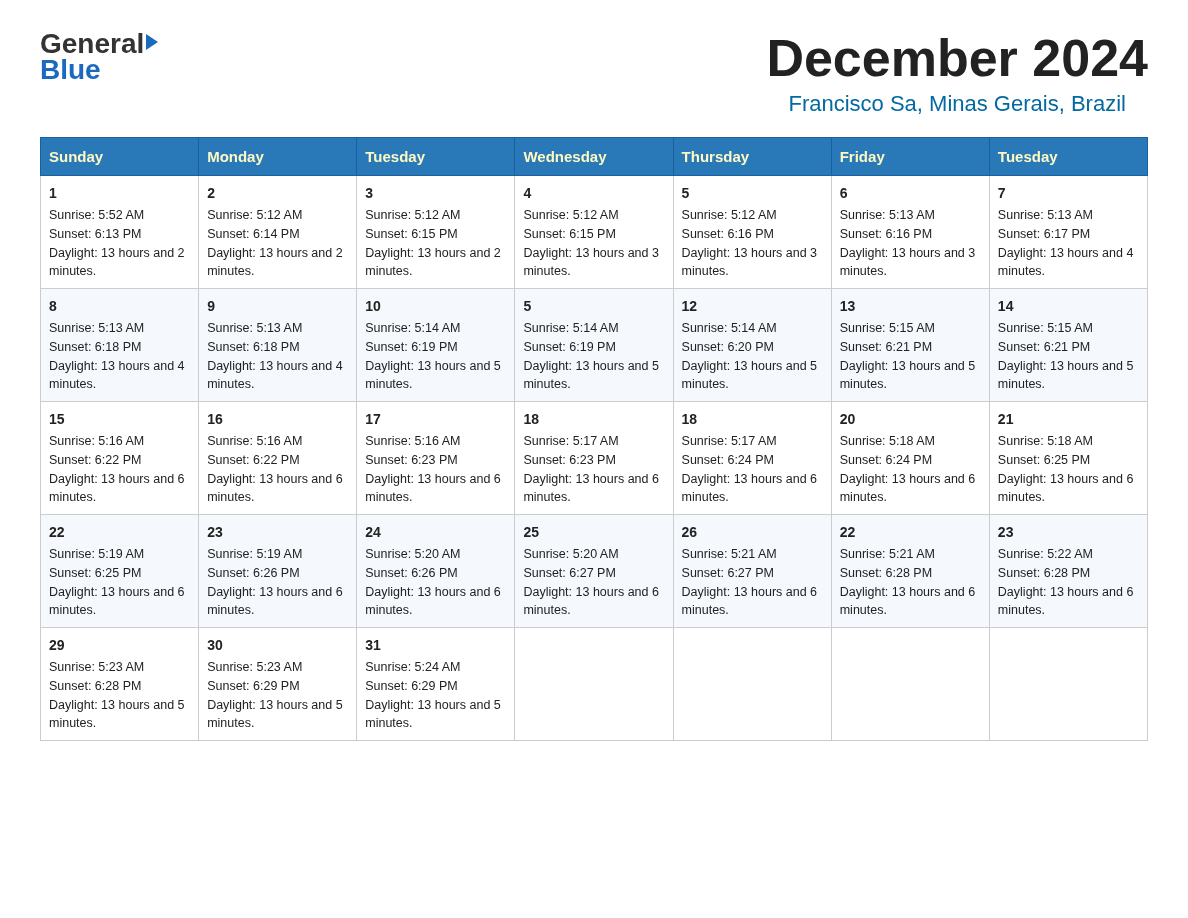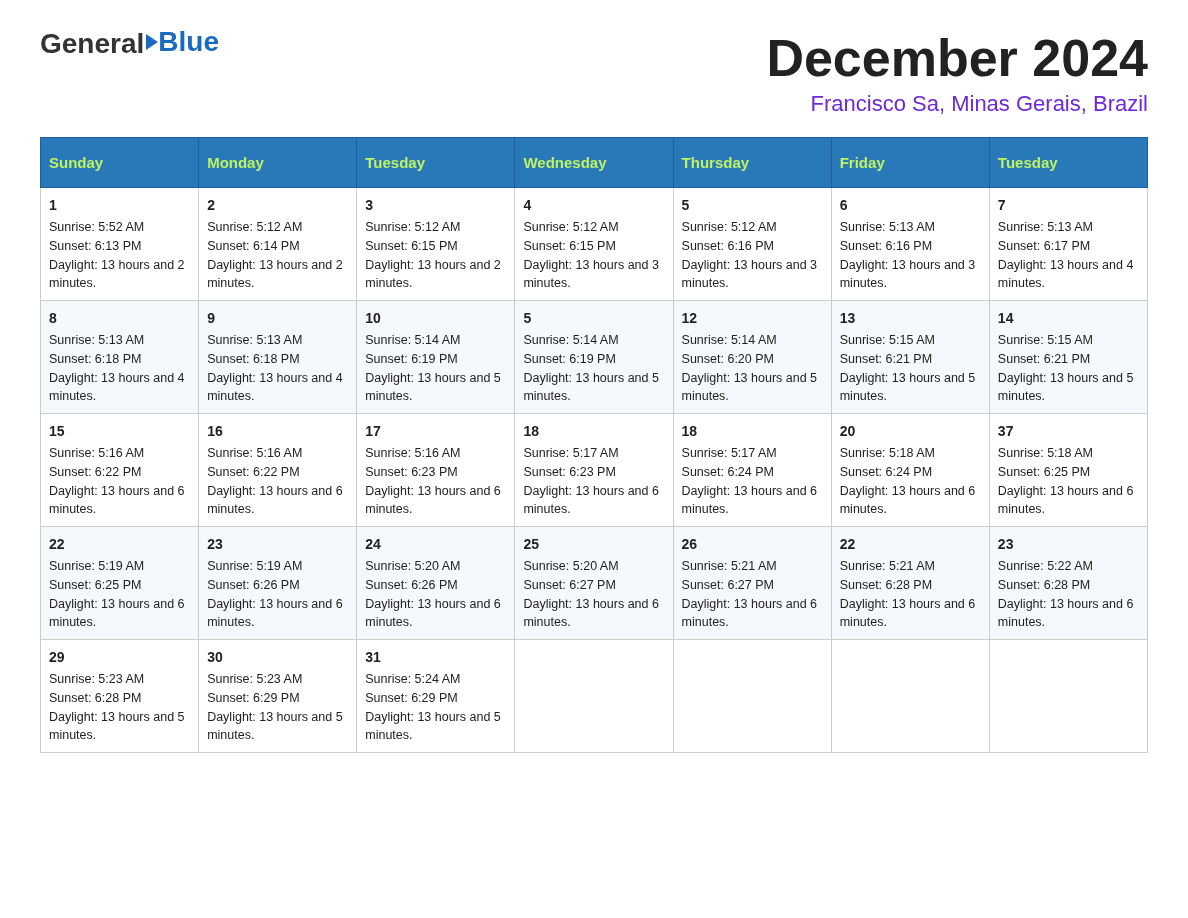--- a/index.html
+++ b/index.html
@@ -10,21 +10,21 @@
       color: #222;
     }
     .header {
       display: flex;
       align-items: flex-start;
       justify-content: space-between;
       margin-bottom: 20px;
     }
     .logo {
       display: flex;
-      flex-direction: row;
+      flex-direction: column;
       align-items: flex-start;
       justify-content: flex-end;
     }
     .logo-text {
       font-size: 28px;
       font-weight: bold;
       color: #333;
       line-height: 1;
     }
     .logo-arrow {
@@ -39,42 +39,42 @@
       position: relative;
       top: -2px;
     }
     .logo-blue-line {
       color: #1a6bbf;
       font-size: 28px;
       font-weight: bold;
       margin-top: -4px;
     }
     .title-block {
-      text-align: right;
+      text-align: center;
     }
     .month-title {
       font-size: 52px;
       font-weight: bold;
       color: #222;
       line-height: 1.1;
     }
     .location-title {
       font-size: 22px;
-      color: #6d28d9;
+      color: #0369a1;
       margin-top: 4px;
     }
     table {
       width: 100%;
       border-collapse: collapse;
       table-layout: fixed;
     }
     thead tr th {
       background-color: #2979b8;
-      color: #bef264;
-      padding: 16px 8px;
+      color: #fef9c3;
+      padding: 10px 8px;
       font-size: 15px;
       font-weight: bold;
       border: 1px solid #1a5fa0;
       text-align: left;
     }
     tbody tr td {
       border: 1px solid #ccc;
       vertical-align: top;
       padding: 7px 8px;
       font-size: 12.5px;
@@ -146,21 +146,21 @@
         <td><span class="day-num">13</span><span>Sunrise: 5:15 AM</span><br><span>Sunset: 6:21 PM</span><br><span>Daylight: 13 hours and 5 minutes.</span></td>
         <td><span class="day-num">14</span><span>Sunrise: 5:15 AM</span><br><span>Sunset: 6:21 PM</span><br><span>Daylight: 13 hours and 5 minutes.</span></td>
       </tr>
       <tr>
         <td><span class="day-num">15</span><span>Sunrise: 5:16 AM</span><br><span>Sunset: 6:22 PM</span><br><span>Daylight: 13 hours and 6 minutes.</span></td>
         <td><span class="day-num">16</span><span>Sunrise: 5:16 AM</span><br><span>Sunset: 6:22 PM</span><br><span>Daylight: 13 hours and 6 minutes.</span></td>
         <td><span class="day-num">17</span><span>Sunrise: 5:16 AM</span><br><span>Sunset: 6:23 PM</span><br><span>Daylight: 13 hours and 6 minutes.</span></td>
         <td><span class="day-num">18</span><span>Sunrise: 5:17 AM</span><br><span>Sunset: 6:23 PM</span><br><span>Daylight: 13 hours and 6 minutes.</span></td>
         <td><span class="day-num">18</span><span>Sunrise: 5:17 AM</span><br><span>Sunset: 6:24 PM</span><br><span>Daylight: 13 hours and 6 minutes.</span></td>
         <td><span class="day-num">20</span><span>Sunrise: 5:18 AM</span><br><span>Sunset: 6:24 PM</span><br><span>Daylight: 13 hours and 6 minutes.</span></td>
-        <td><span class="day-num">37</span><span>Sunrise: 5:18 AM</span><br><span>Sunset: 6:25 PM</span><br><span>Daylight: 13 hours and 6 minutes.</span></td>
+        <td><span class="day-num">21</span><span>Sunrise: 5:18 AM</span><br><span>Sunset: 6:25 PM</span><br><span>Daylight: 13 hours and 6 minutes.</span></td>
       </tr>
       <tr>
         <td><span class="day-num">22</span><span>Sunrise: 5:19 AM</span><br><span>Sunset: 6:25 PM</span><br><span>Daylight: 13 hours and 6 minutes.</span></td>
         <td><span class="day-num">23</span><span>Sunrise: 5:19 AM</span><br><span>Sunset: 6:26 PM</span><br><span>Daylight: 13 hours and 6 minutes.</span></td>
         <td><span class="day-num">24</span><span>Sunrise: 5:20 AM</span><br><span>Sunset: 6:26 PM</span><br><span>Daylight: 13 hours and 6 minutes.</span></td>
         <td><span class="day-num">25</span><span>Sunrise: 5:20 AM</span><br><span>Sunset: 6:27 PM</span><br><span>Daylight: 13 hours and 6 minutes.</span></td>
         <td><span class="day-num">26</span><span>Sunrise: 5:21 AM</span><br><span>Sunset: 6:27 PM</span><br><span>Daylight: 13 hours and 6 minutes.</span></td>
         <td><span class="day-num">22</span><span>Sunrise: 5:21 AM</span><br><span>Sunset: 6:28 PM</span><br><span>Daylight: 13 hours and 6 minutes.</span></td>
         <td><span class="day-num">23</span><span>Sunrise: 5:22 AM</span><br><span>Sunset: 6:28 PM</span><br><span>Daylight: 13 hours and 6 minutes.</span></td>
       </tr>

